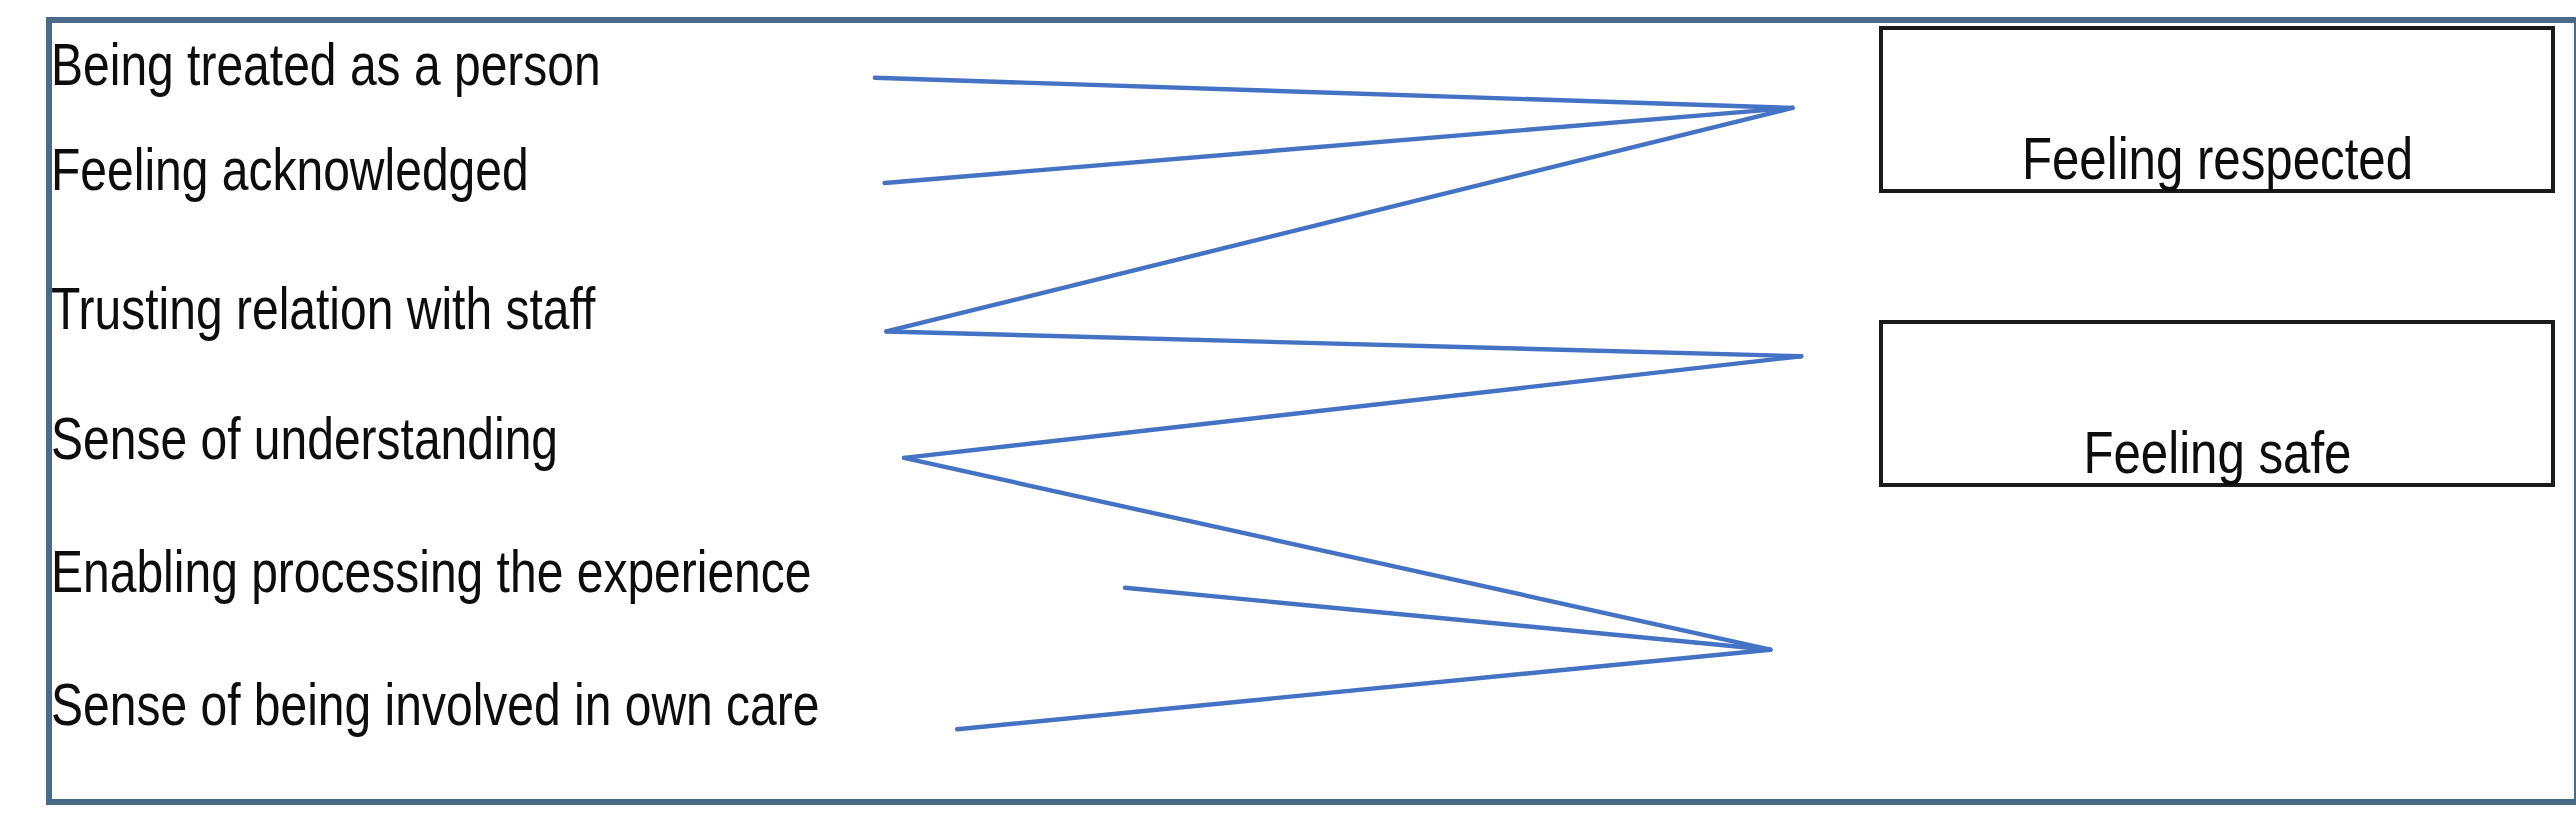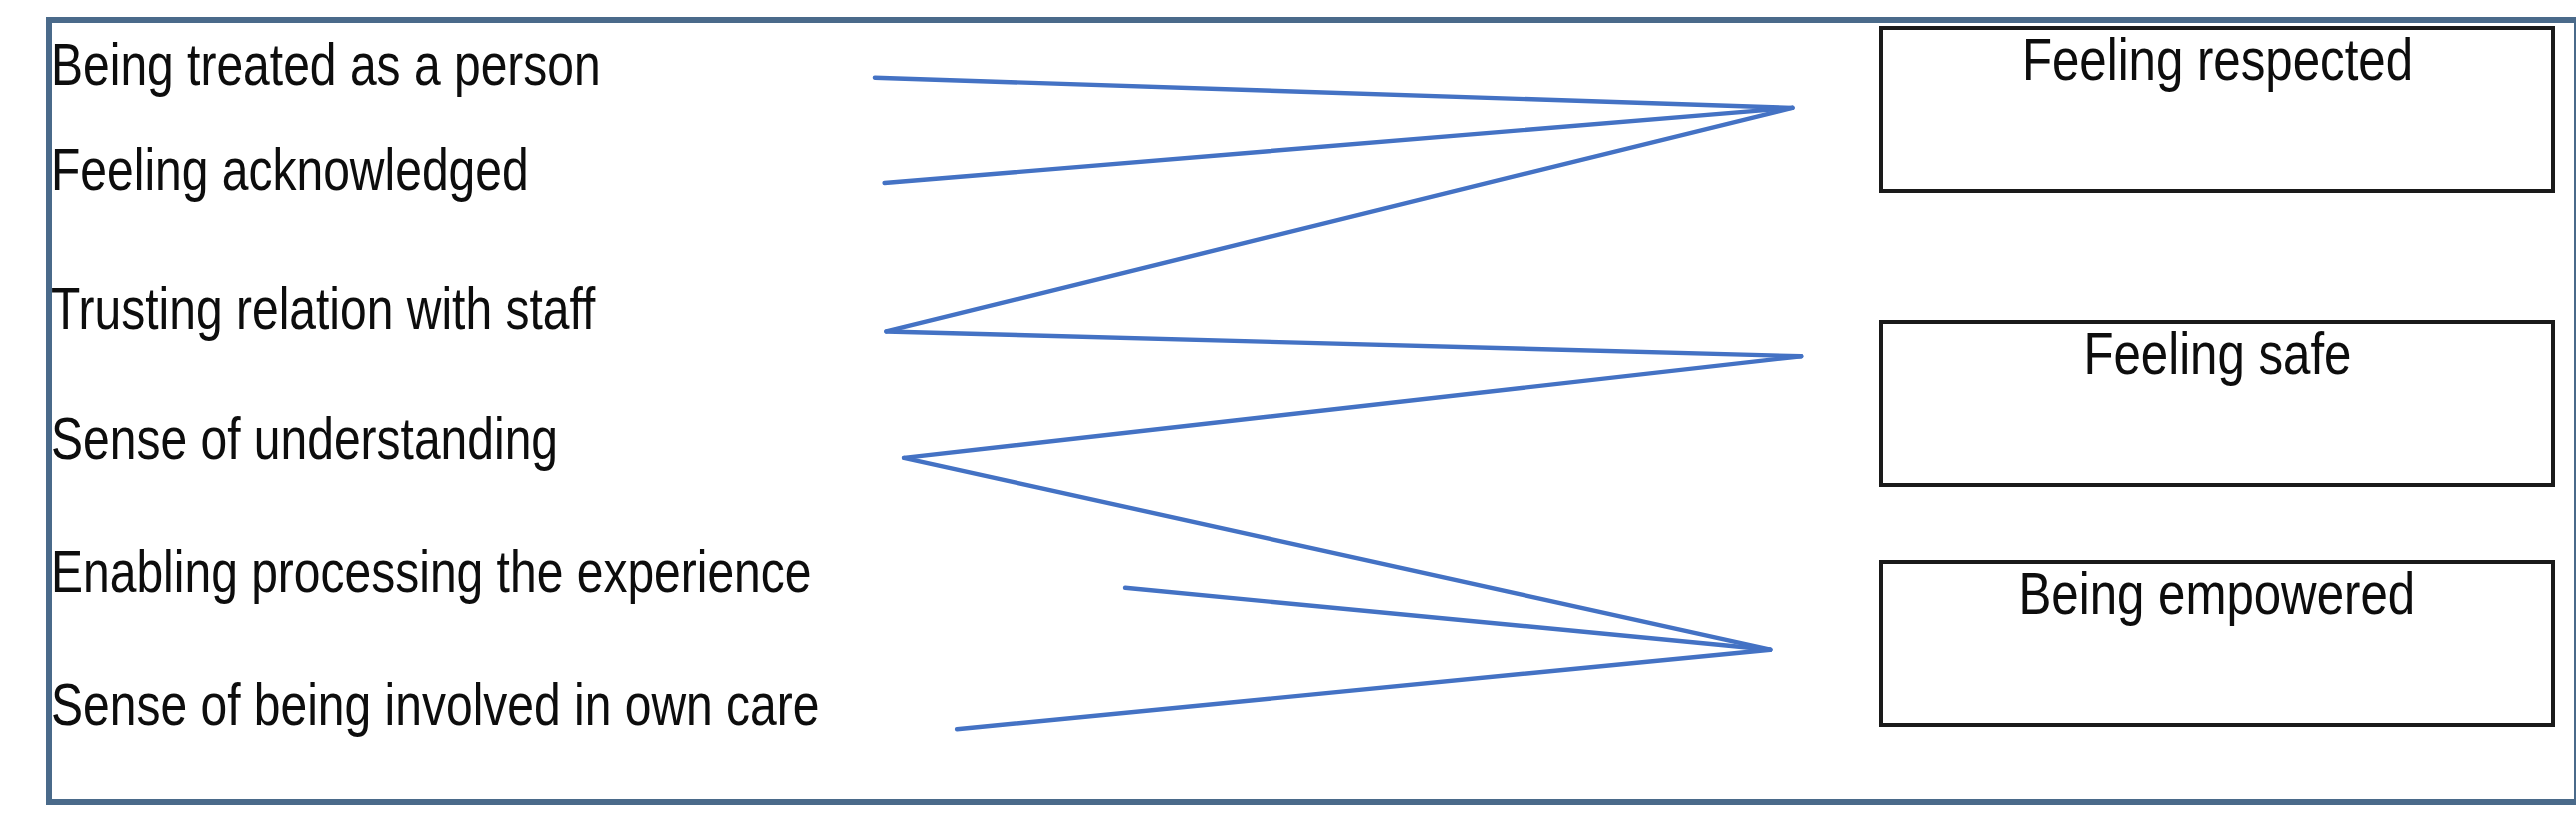--- a/index.html
+++ b/index.html
@@ -52,21 +52,21 @@
   }
   
   .category-box {
     position: absolute;
     left: 1855px;
     width: 676px;
     box-sizing: border-box;
     border: 4.4px solid #1a1a1a;
     background: #ffffff;
     display: flex;
-    align-items: flex-start;
+    align-items: flex-end;
     justify-content: center;
   }
   .category-text {
     color: #0d0d0d;
     font-size: 60px;
     line-height: 1;
     white-space: nowrap;
     font-family: "Liberation Sans Narrow", "Liberation Sans", "DejaVu Sans", sans-serif;
     transform: scaleX(0.82);
   }
@@ -97,18 +97,15 @@
   <div class="theme-label" style="top:409px;">Sense of understanding</div>
   <div class="theme-label" style="top:542px;">Enabling processing the experience</div>
   <div class="theme-label" style="top:675px;">Sense of being involved in own care</div>
 
   <div class="category-box" style="top:26px;  height:167px;">
     <span class="category-text">Feeling respected</span>
   </div>
   <div class="category-box" style="top:320px; height:167px;">
     <span class="category-text">Feeling safe</span>
   </div>
-  <div class="category-box" style="top:560px; height:167px;">
-    <span class="category-text">Being empowered</span>
-  </div>
 
 </div>
 
 
 </body></html>

